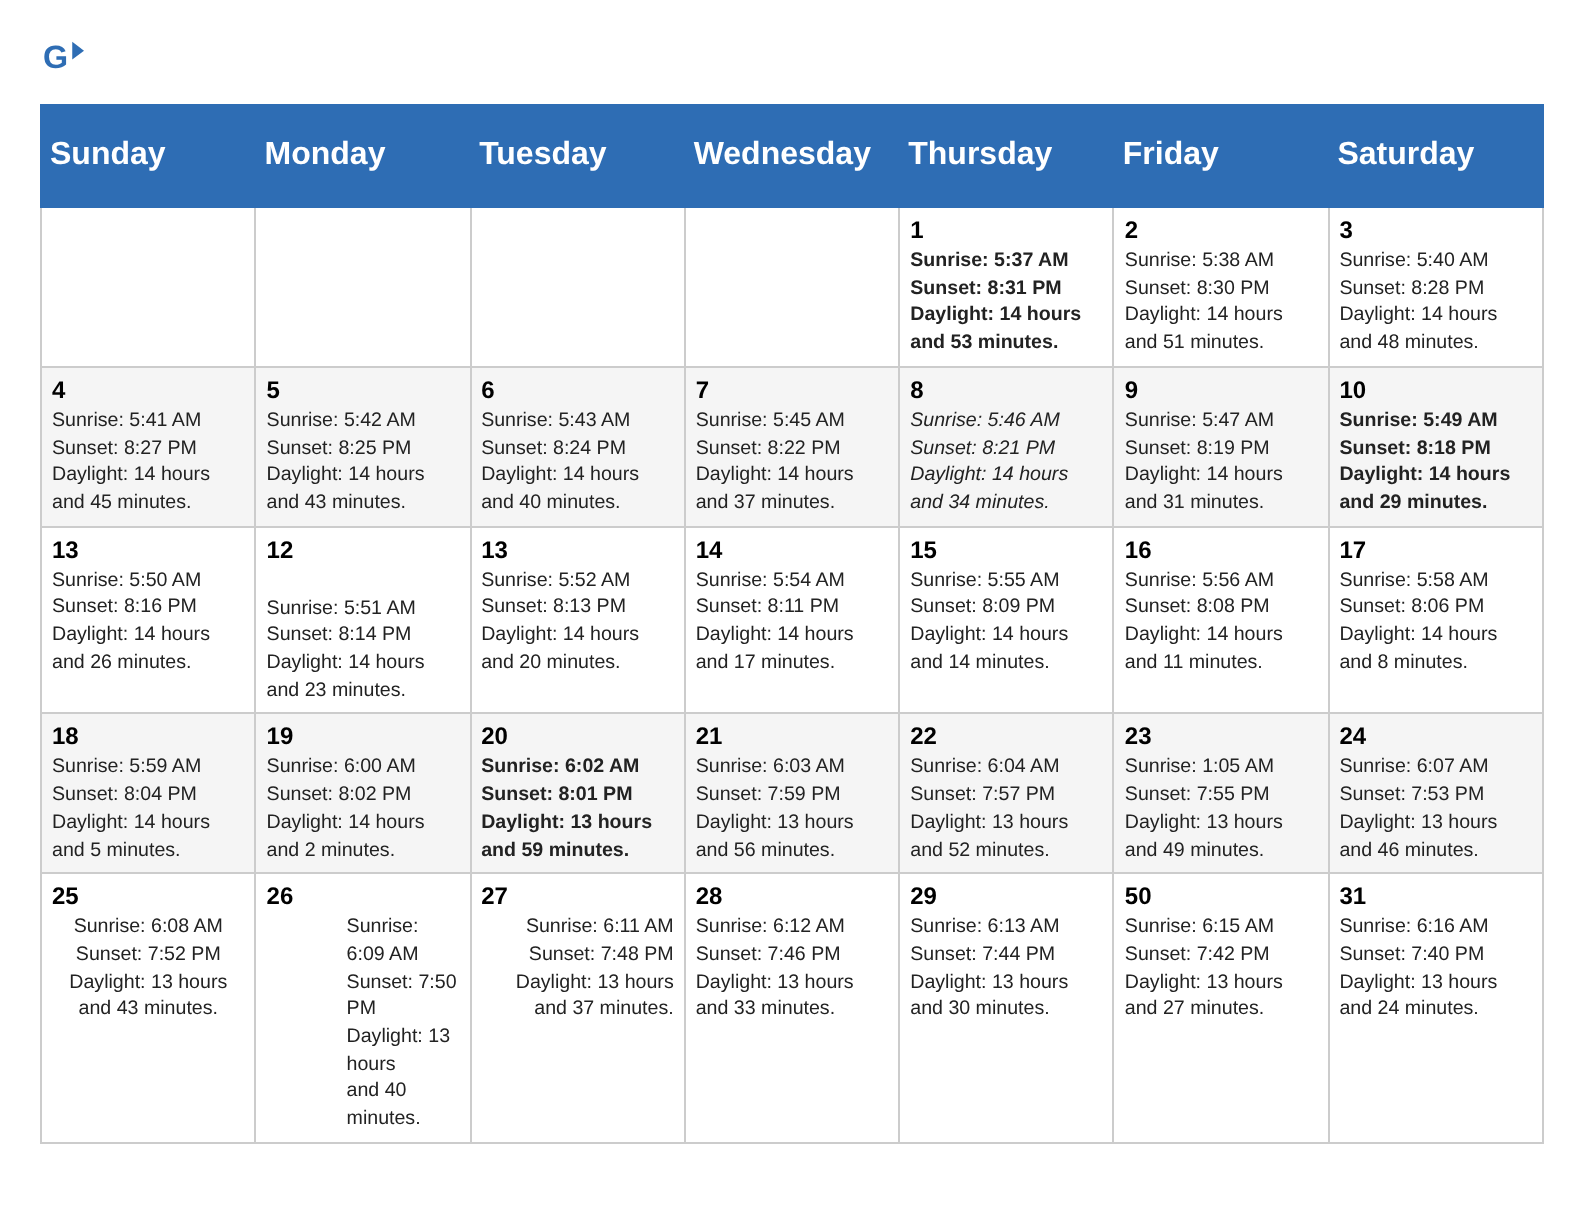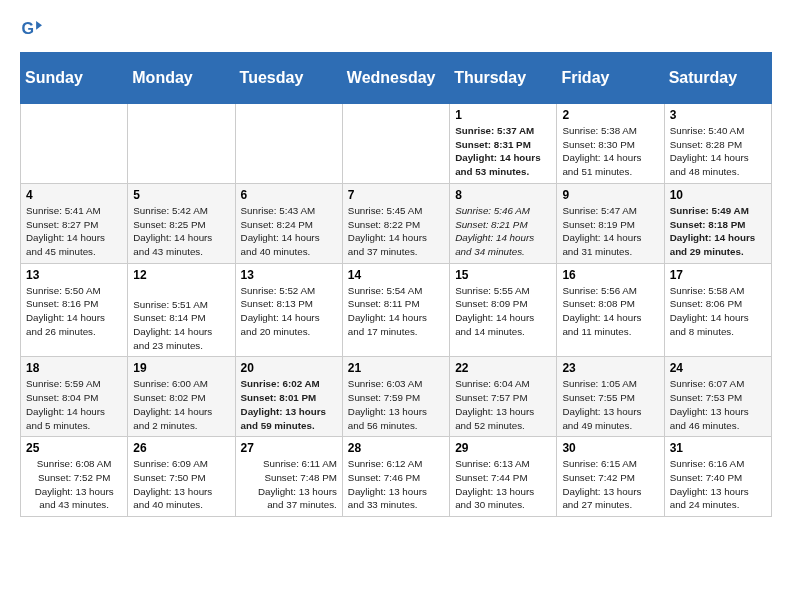--- a/index.html
+++ b/index.html
@@ -310,21 +310,21 @@
         <tr>
           <td>
             <span class="day-num">25</span>
             <div class="day-info" style="white-space: pre-line; text-align: center;">Sunrise: 6:08 AM
 Sunset: 7:52 PM
 Daylight: 13 hours
 and 43 minutes.</div>
           </td>
           <td>
             <span class="day-num">26</span>
-            <div class="day-info" style="white-space: pre-line;">Sunrise: 6:09 AM
+            <div class="day-info" style="white-space: pre-line; margin-left: 40px;">Sunrise: 6:09 AM
 Sunset: 7:50 PM
 Daylight: 13 hours
 and 40 minutes.</div>
           </td>
           <td>
             <span class="day-num">27</span>
             <div class="day-info" style="white-space: pre-line; text-align: right;">Sunrise: 6:11 AM
 Sunset: 7:48 PM
 Daylight: 13 hours
 and 37 minutes.</div>
@@ -337,21 +337,21 @@
 and 33 minutes.</div>
           </td>
           <td>
             <span class="day-num">29</span>
             <div class="day-info" style="white-space: pre-line;">Sunrise: 6:13 AM
 Sunset: 7:44 PM
 Daylight: 13 hours
 and 30 minutes.</div>
           </td>
           <td>
-            <span class="day-num">30</span>
+            <span class="day-num">50</span>
             <div class="day-info" style="white-space: pre-line;">Sunrise: 6:15 AM
 Sunset: 7:42 PM
 Daylight: 13 hours
 and 27 minutes.</div>
           </td>
           <td>
             <span class="day-num">31</span>
             <div class="day-info" style="white-space: pre-line;">Sunrise: 6:16 AM
 Sunset: 7:40 PM
 Daylight: 13 hours

